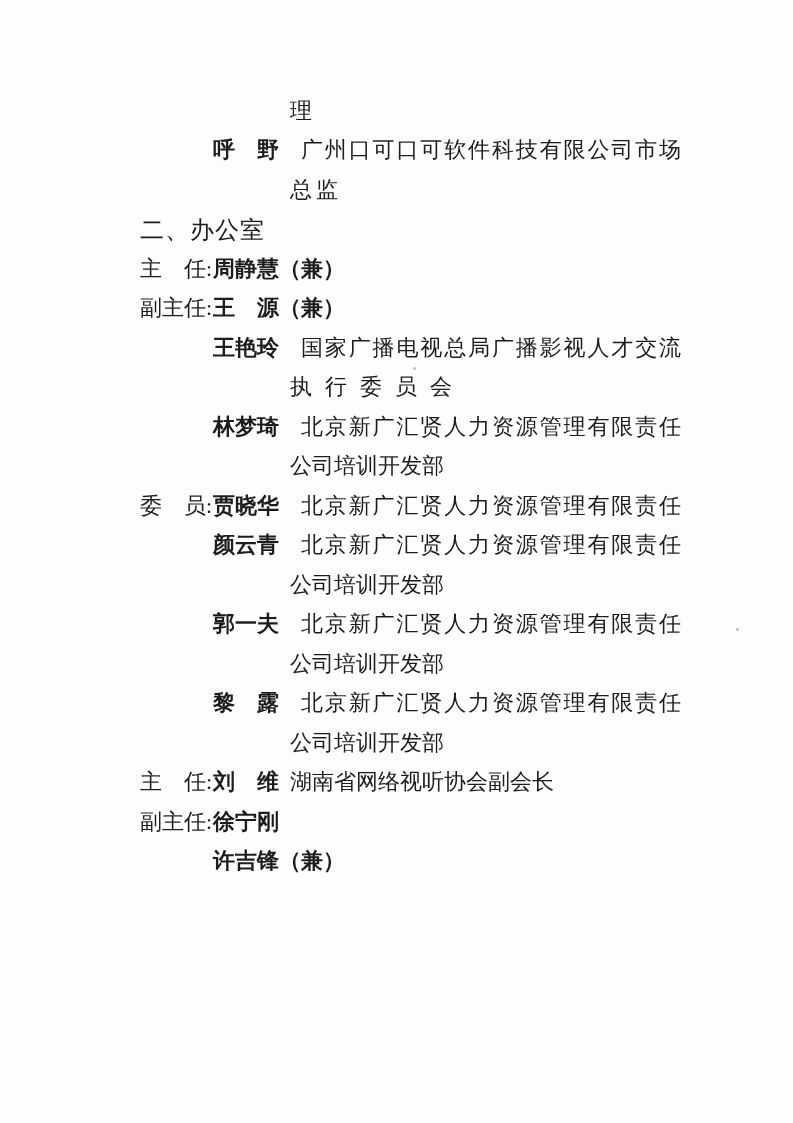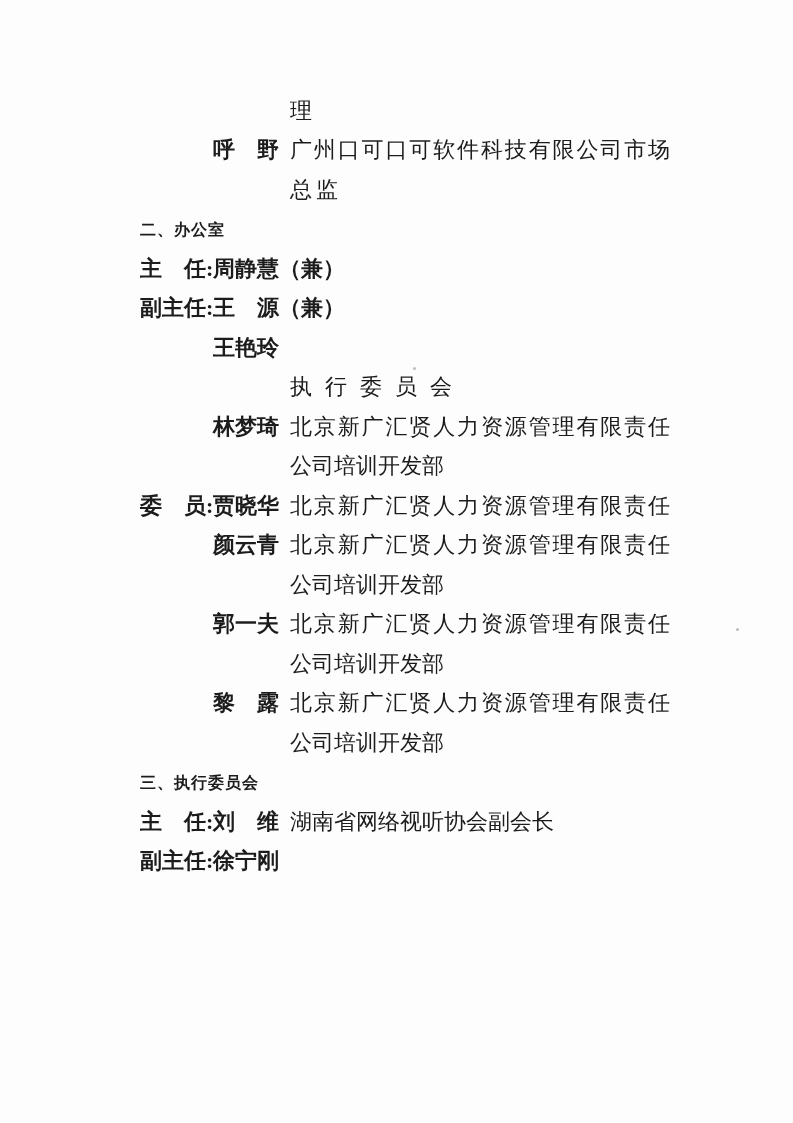--- a/index.html
+++ b/index.html
@@ -31,46 +31,46 @@
     height: 39.5px;
     display: flex;
     align-items: center;
     padding-left: 140px;
     font-size: 22px;
   }
   .line.heading {
     display: block;
     line-height: 39.5px;
     font-family: "Liberation Sans", "DejaVu Sans", sans-serif;
-    font-weight: 700;
-    font-size: 16px;
+    font-weight: 400;
+    font-size: 24px;
     letter-spacing: 1px;
   }
   .label {
     width: 73px;
     flex: none;
     white-space: nowrap;
-    font-weight: bold;
   }
   .name {
     width: 77px;
     flex: none;
     white-space: nowrap;
     font-weight: bold;
   }
   .org {
     width: 380px;
     flex: none;
     white-space: nowrap;
   }
   .org.fill {
     white-space: normal;
     text-align: justify;
     text-align-last: justify;
     text-justify: inter-character;
+    margin-left: 11px;
   }
   .ls-wide { letter-spacing: 13px; }
   .ls-slight { letter-spacing: 4px; }
   .speck {
     position: absolute;
     width: 3px;
     height: 3px;
     background: #8a8a8a;
     border-radius: 50%;
     opacity: 0.55;
@@ -103,20 +103,21 @@
         <span class="org"></span>
       </div>
       <div class="line">
         <span class="label">副主任:</span>
         <span class="name">王　源（兼）</span>
         <span class="org"></span>
       </div>
       <div class="line">
         <span class="label"></span>
         <span class="name">王艳玲</span>
+        <span class="org fill">国家广播电视总局广播影视人才交流</span>
       </div>
       <div class="line">
         <span class="label"></span>
         <span class="name"></span>
         <span class="org ls-wide">执行委员会</span>
       </div>
       <div class="line">
         <span class="label"></span>
         <span class="name">林梦琦</span>
         <span class="org fill">北京新广汇贤人力资源管理有限责任</span>
@@ -154,26 +155,30 @@
       <div class="line">
         <span class="label"></span>
         <span class="name">黎　露</span>
         <span class="org fill">北京新广汇贤人力资源管理有限责任</span>
       </div>
       <div class="line">
         <span class="label"></span>
         <span class="name"></span>
         <span class="org">公司培训开发部</span>
       </div>
-      <div class="line heading">三、执行委员会</div>
       <div class="line">
         <span class="label">主　任:</span>
         <span class="name">刘　维</span>
         <span class="org">湖南省网络视听协会副会长</span>
       </div>
       <div class="line">
         <span class="label">副主任:</span>
         <span class="name">徐宁刚</span>
       </div>
+      <div class="line">
+        <span class="label"></span>
+        <span class="name">许吉锋（兼）</span>
+        <span class="org"></span>
+      </div>
     </div>
 <div class="speck" style="left: 413px; top: 367px;"></div>
     <div class="speck" style="left: 736px; top: 628px;"></div>
   </div>
 
 </body></html>

